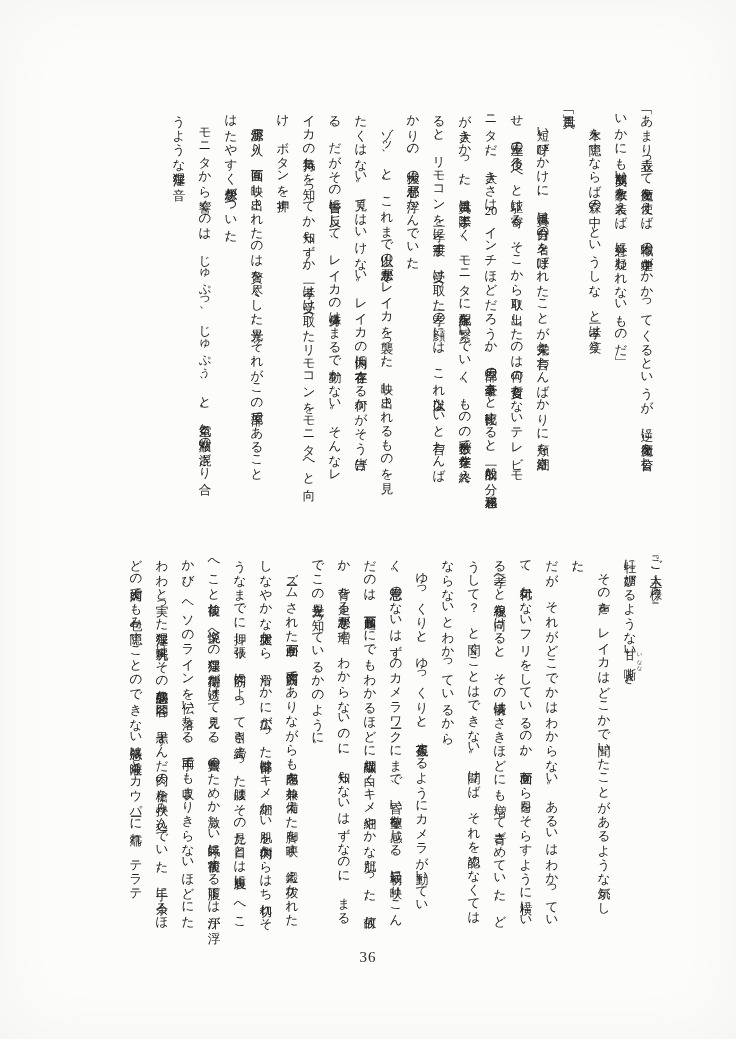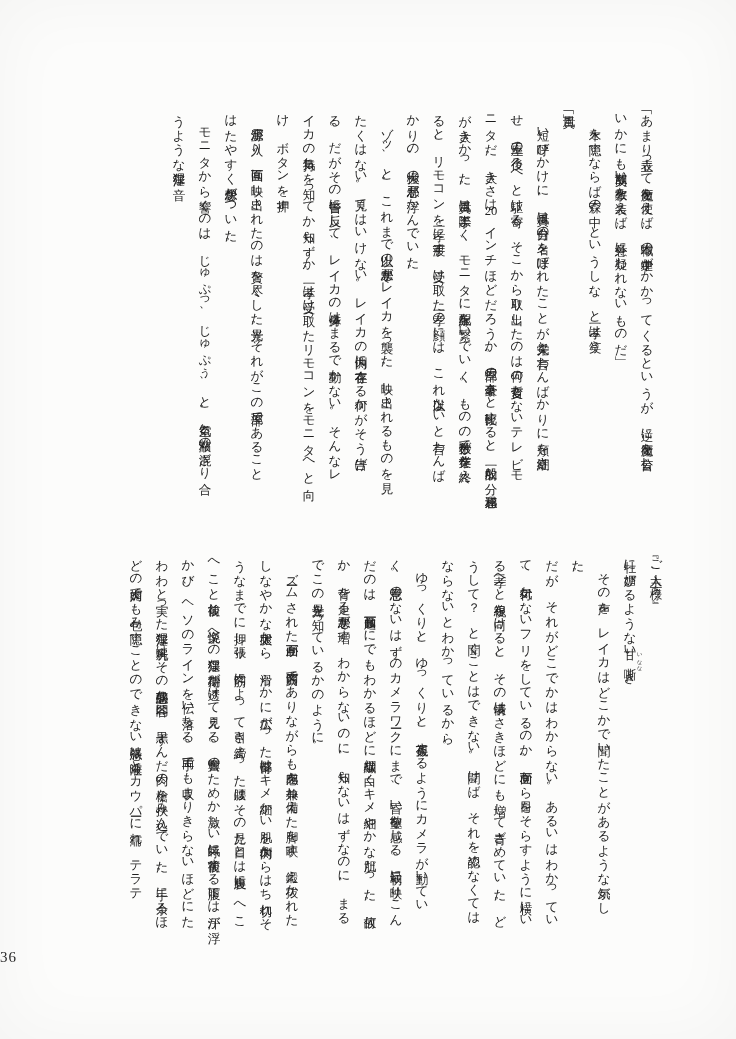--- a/index.html
+++ b/index.html
@@ -55,21 +55,21 @@
   ruby rt {
     font-size: 5.5px;
     letter-spacing: -0.5px;
     opacity: 0.95;
   }
   .page-number {
     position: absolute;
     left: 0;
     right: 0;
     top: 949px;
-    text-align: left;
+    text-align: center;
     font-size: 15px;
     color: #2a2a2a;
     letter-spacing: 1px;
   }
 </style>
 </head>
 <body style="background: rgb(252, 252, 251);">
 
 <div class="page">
   <div id="top-block" class="vblock" style="color: rgb(31, 31, 31);">

